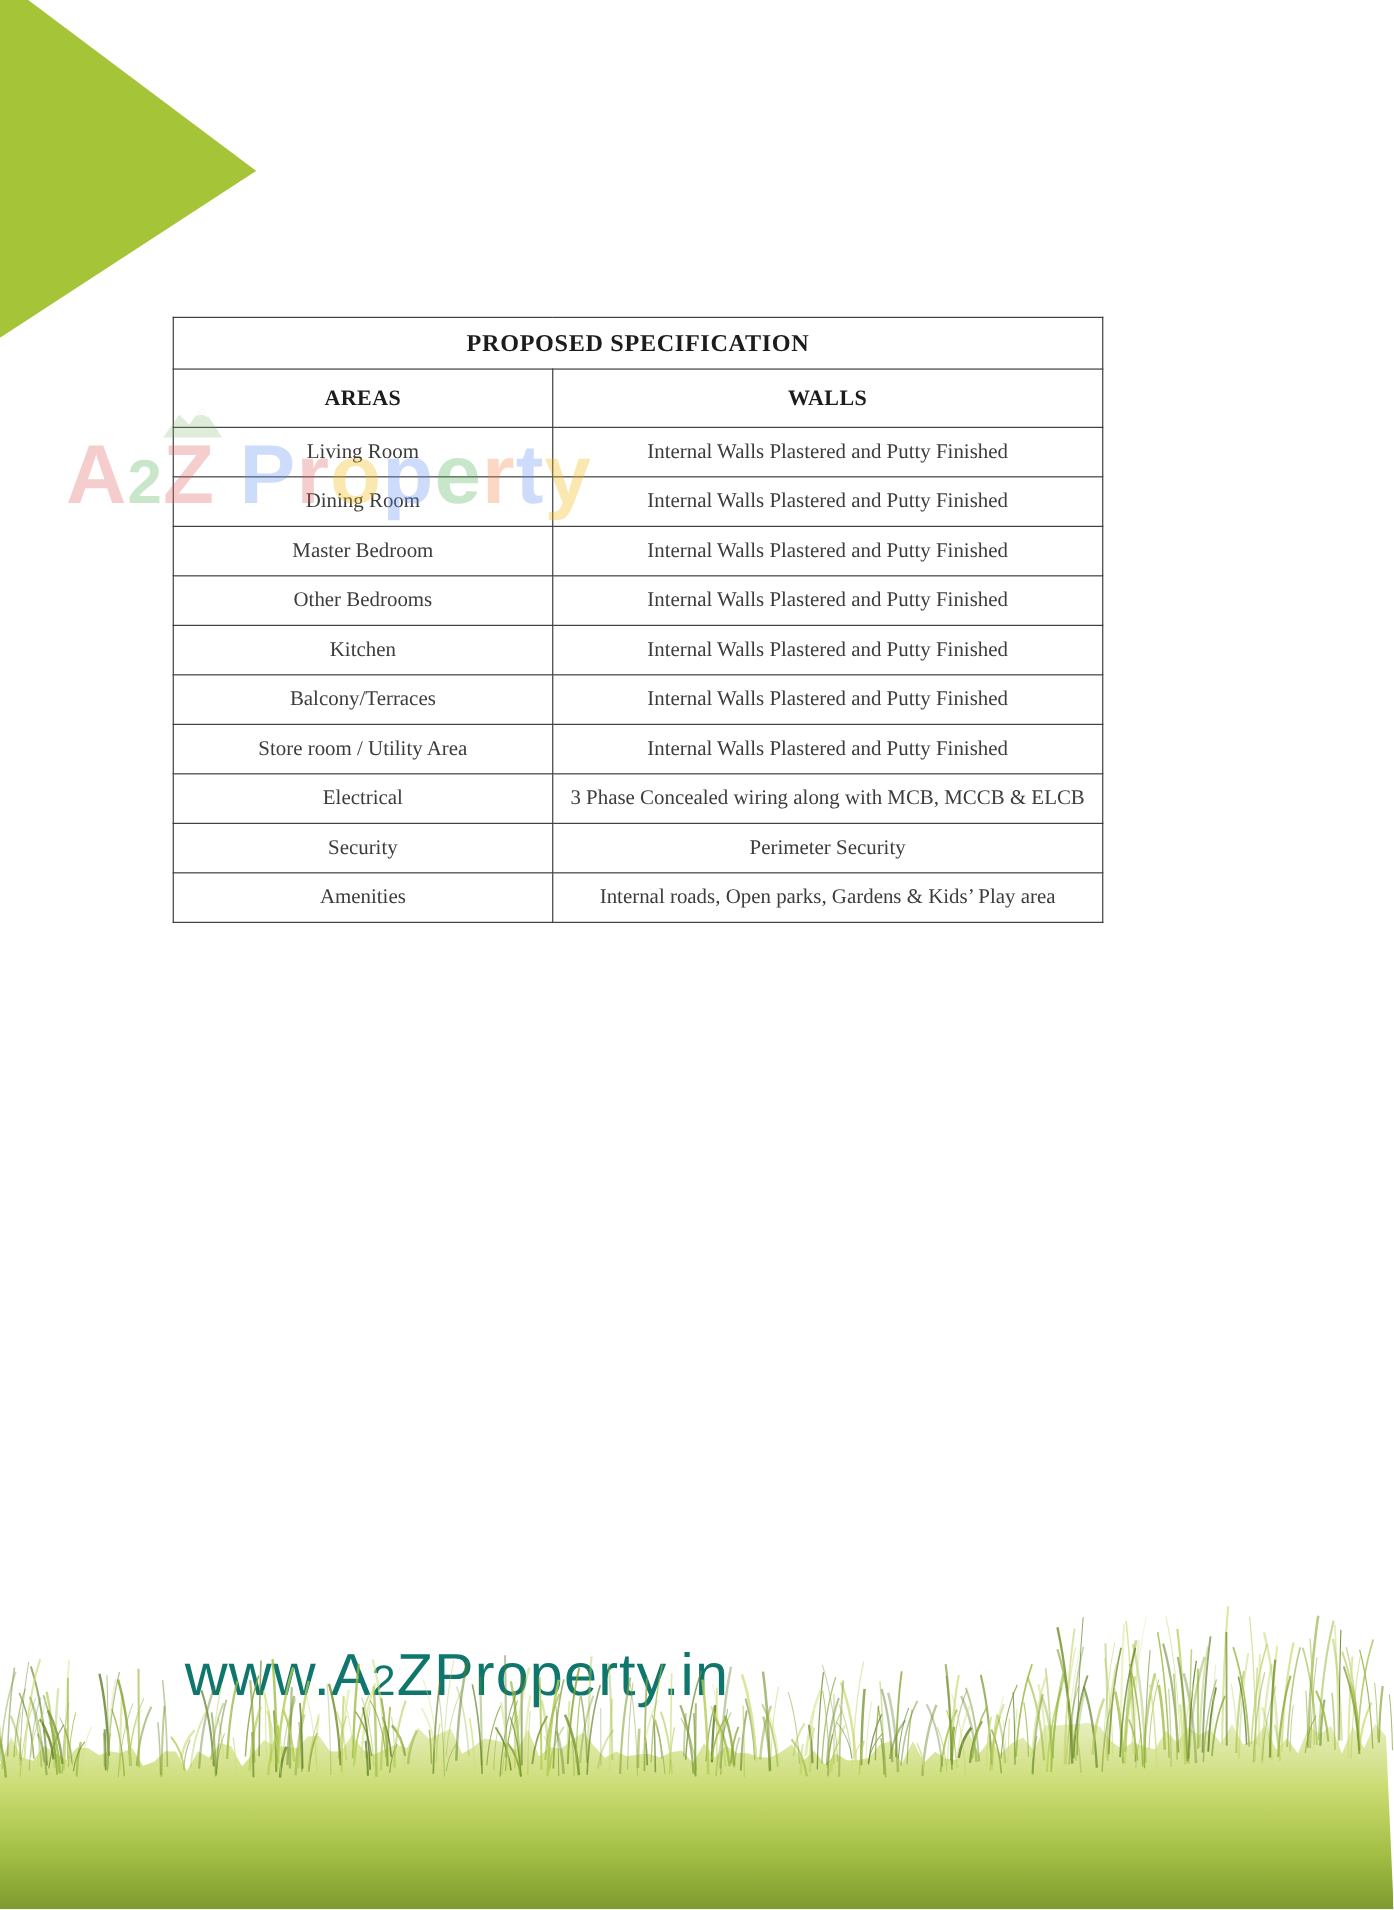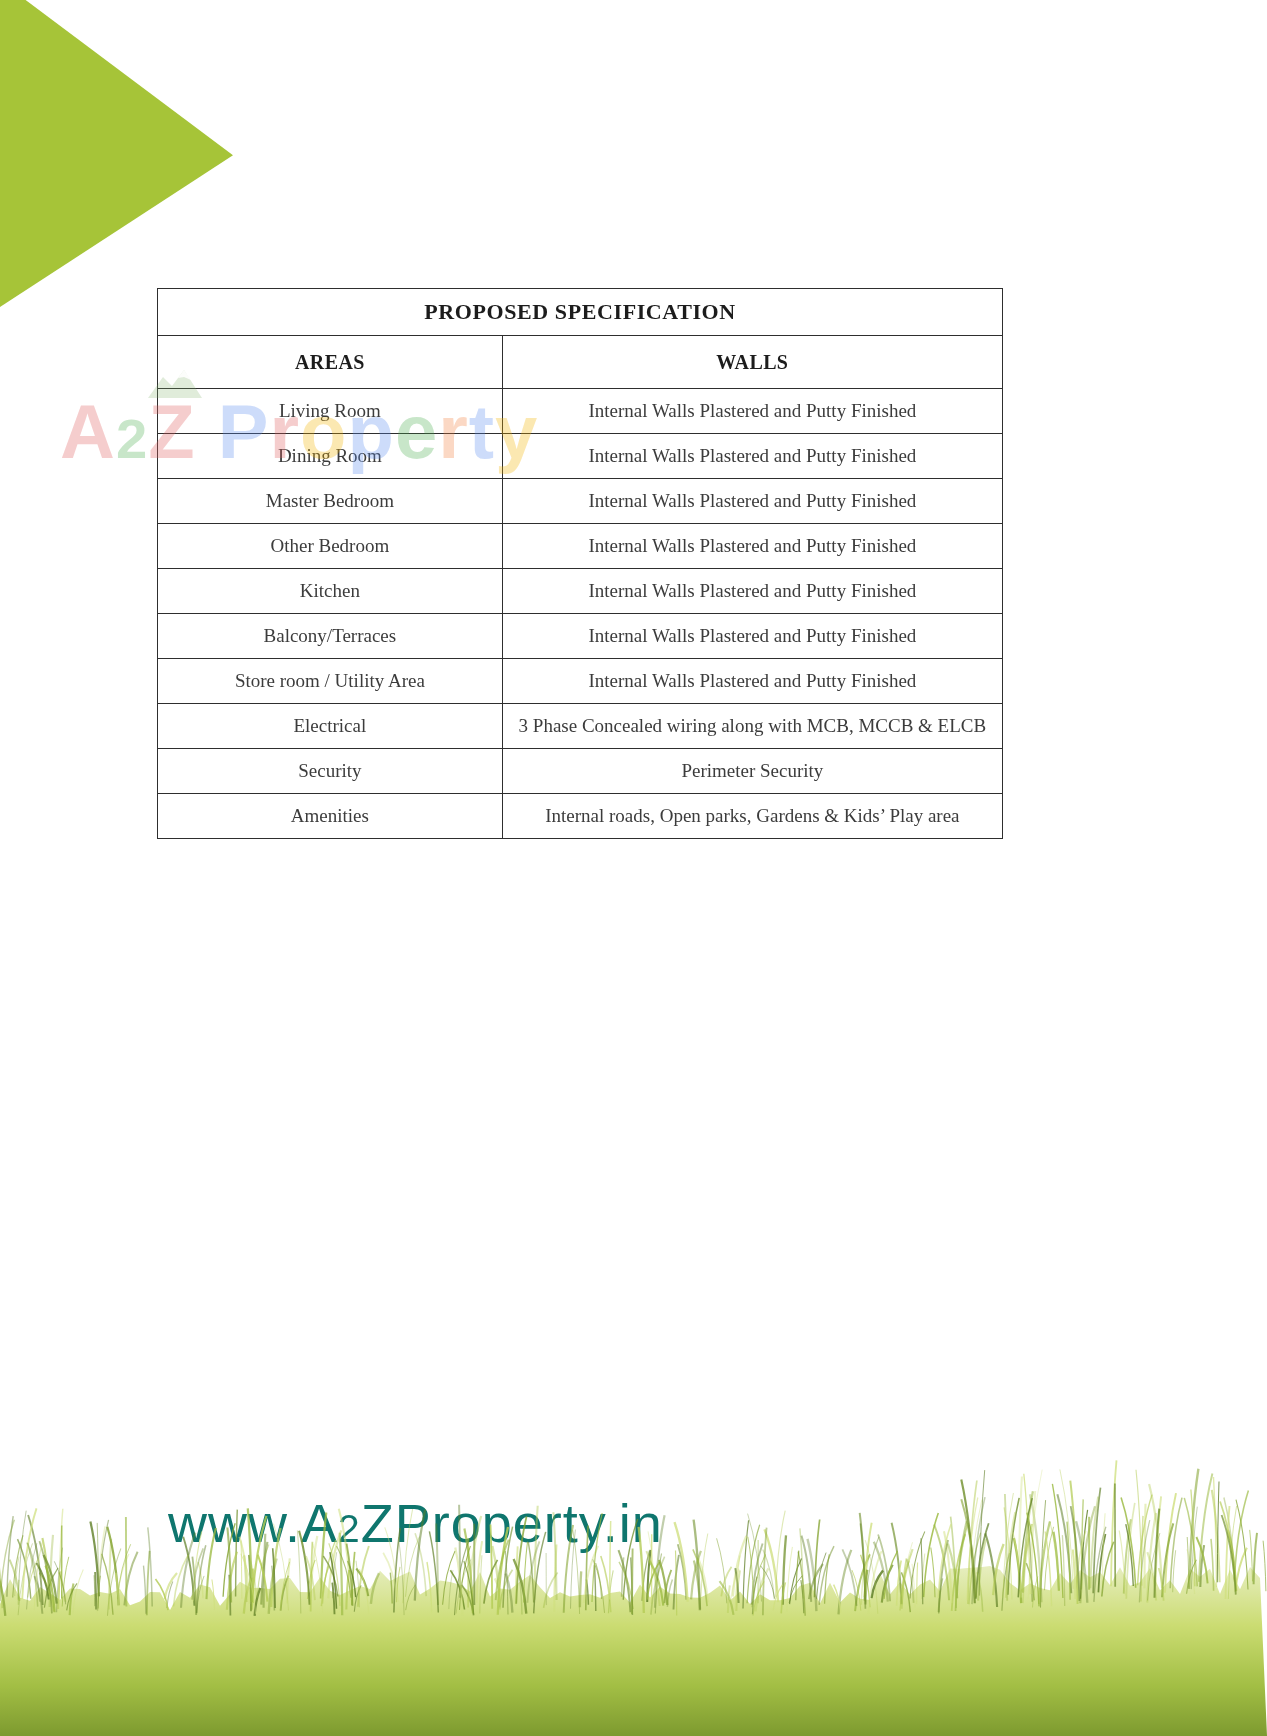--- a/index.html
+++ b/index.html
@@ -95,21 +95,21 @@
         </tr>
         <tr>
           <td>Dining Room</td>
           <td>Internal Walls Plastered and Putty Finished</td>
         </tr>
         <tr>
           <td>Master Bedroom</td>
           <td>Internal Walls Plastered and Putty Finished</td>
         </tr>
         <tr>
-          <td>Other Bedroom</td>
+          <td>Other Bedrooms</td>
           <td>Internal Walls Plastered and Putty Finished</td>
         </tr>
         <tr>
           <td>Kitchen</td>
           <td>Internal Walls Plastered and Putty Finished</td>
         </tr>
         <tr>
           <td>Balcony/Terraces</td>
           <td>Internal Walls Plastered and Putty Finished</td>
         </tr>

